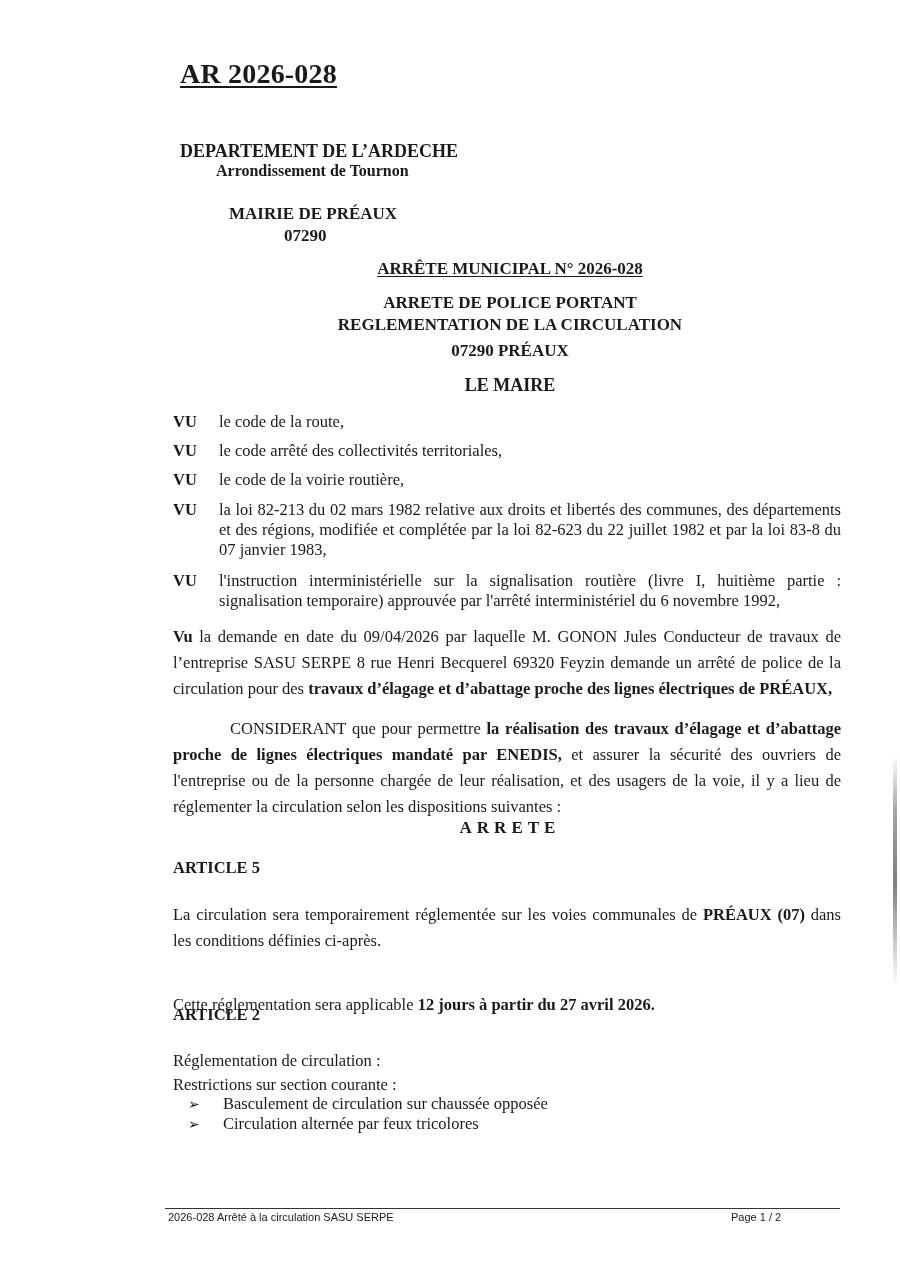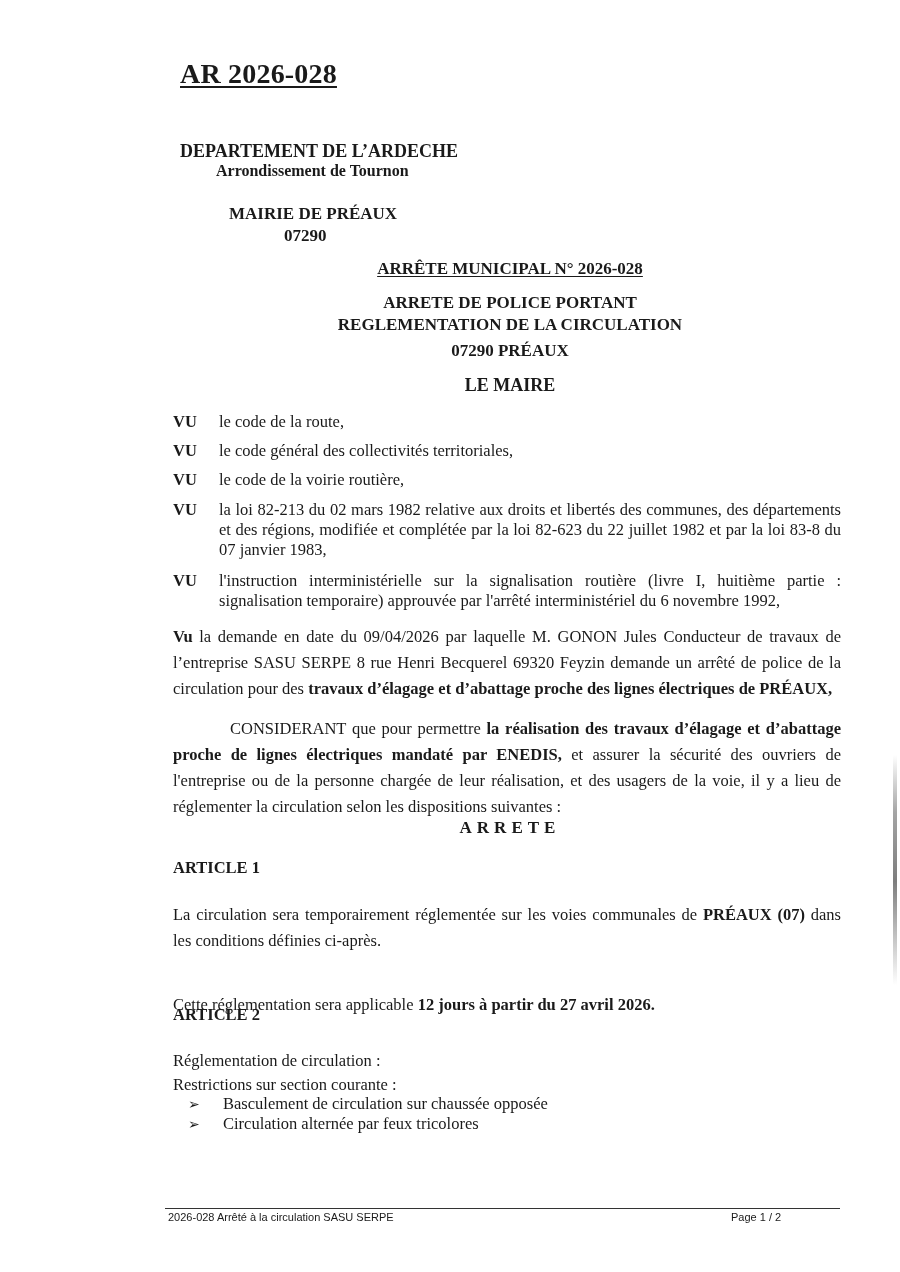--- a/index.html
+++ b/index.html
@@ -117,42 +117,42 @@
 <div class="abs center-block police2">REGLEMENTATION DE LA CIRCULATION</div>
 <div class="abs center-block police3">07290 PRÉAUX</div>
 <div class="abs center-block lemaire">LE MAIRE</div>
 
 <div class="abs vu-row" style="top:412px;">
   <span class="vu-lbl">VU</span>
   <span class="vu-txt">le code de la route,</span>
 </div>
 <div class="abs vu-row" style="top:441px;">
   <span class="vu-lbl">VU</span>
-  <span class="vu-txt">le code général des collectivités territoriales,</span>
+  <span class="vu-txt">le code arrêté des collectivités territoriales,</span>
 </div>
 <div class="abs vu-row" style="top:470px;">
   <span class="vu-lbl">VU</span>
   <span class="vu-txt">le code de la voirie routière,</span>
 </div>
 <div class="abs vu-row" style="top:500px;">
   <span class="vu-lbl">VU</span>
   <span class="vu-txt">la loi 82-213 du 02 mars 1982 relative aux droits et libertés des communes, des départements et des régions, modifiée et complétée par la loi 82-623 du 22 juillet 1982 et par la loi 83-8 du 07 janvier 1983,</span>
 </div>
 <div class="abs vu-row" style="top:571px;">
   <span class="vu-lbl">VU</span>
   <span class="vu-txt">l'instruction interministérielle sur la signalisation routière (livre I, huitième partie : signalisation temporaire) approuvée par l'arrêté interministériel du 6 novembre 1992,</span>
 </div>
 
 <div class="abs para" style="top:624px;"><span class="b">Vu</span><span> la demande en date du 09/04/2026 par laquelle M. GONON Jules Conducteur de travaux de l’entreprise SASU SERPE 8 rue Henri Becquerel 69320 Feyzin demande un arrêté de police de la circulation pour des </span><span class="b">travaux d’élagage et d’abattage proche des lignes électriques de  PRÉAUX,</span></div>
 
 <div class="abs para indent" style="top:716px;"><span>CONSIDERANT que pour permettre </span><span class="b">la réalisation des travaux d’élagage et d’abattage proche de lignes électriques mandaté par ENEDIS,</span><span> et assurer la sécurité des ouvriers de l'entreprise ou de la personne chargée de leur réalisation, et des usagers de la voie, il y a lieu de réglementer la circulation selon les dispositions suivantes :</span></div>
 
 <div class="abs arrete-word">ARRETE</div>
 
-<div class="abs art-title" style="top:858px;">ARTICLE 1</div>
+<div class="abs art-title" style="top:858px;">ARTICLE 5</div>
 <div class="abs para" style="top:902px;"><span>La circulation sera temporairement réglementée sur les voies communales de </span><span class="b">PRÉAUX (07)</span><span> dans les conditions définies ci-après.</span></div>
 <div class="abs para" style="top:964px;margin-top:28px;"><span>Cette réglementation sera applicable </span><span class="b">12 jours à partir du 27 avril 2026.</span></div>
 
 <div class="abs art-title" style="top:1005px;text-align:center;">ARTICLE 2</div>
 <div class="abs para" style="top:1048px;">Réglementation de circulation :</div>
 <div class="abs para" style="top:1072px;">Restrictions sur section courante :</div>
 <div class="abs bullet-row" style="top:1094px;">
   <span class="bullet-glyph">➢</span>
   <span>Basculement de circulation sur chaussée opposée</span>
 </div>

